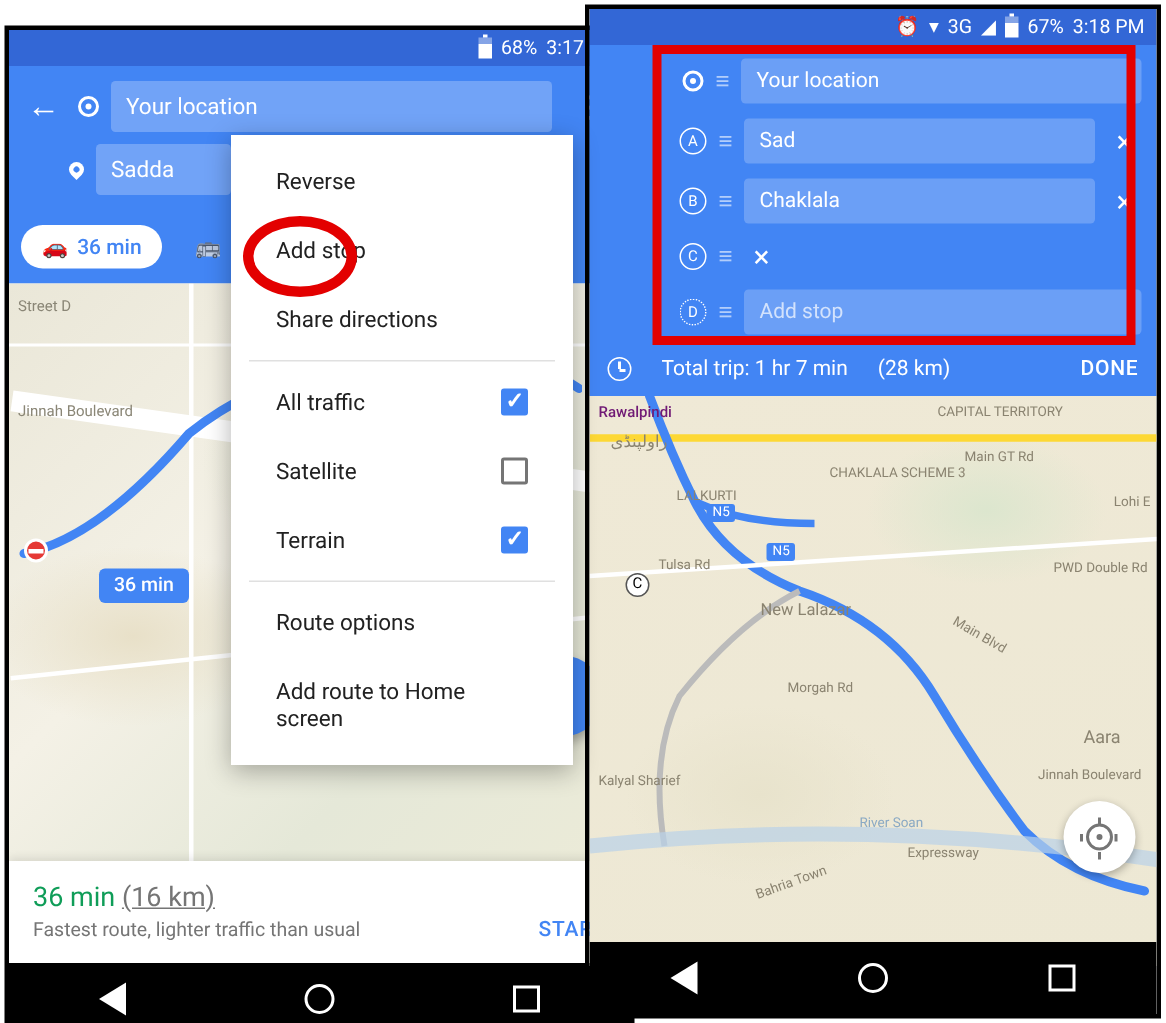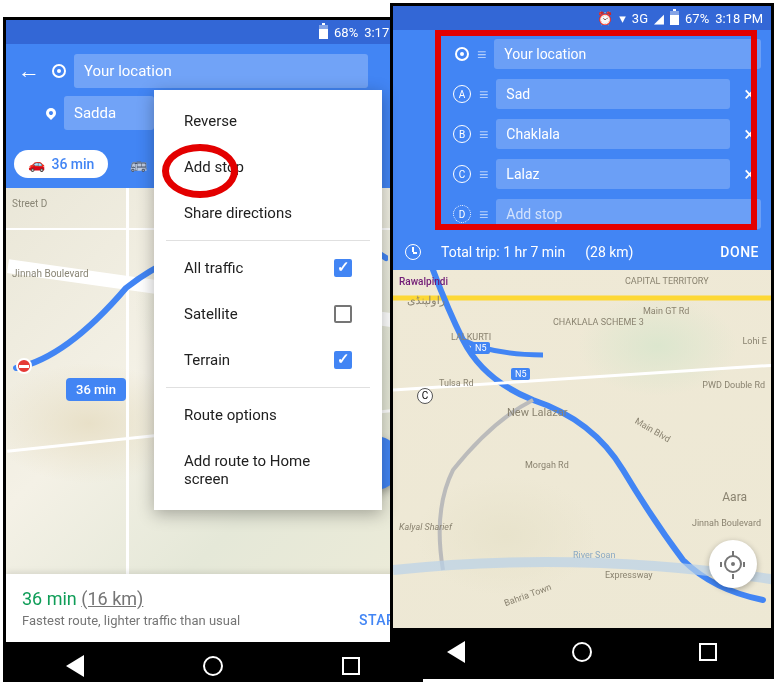--- a/index.html
+++ b/index.html
@@ -208,21 +208,20 @@
     </div>
     <div class="stop-row" style="padding-left:60px;">
       <span class="stop-letter">B</span>
       <span class="drag-handle">≡</span>
       <div class="stop-input">Chaklala</div>
       <span class="remove-x">×</span>
     </div>
     <div class="stop-row" style="padding-left:60px;">
       <span class="stop-letter">C</span>
       <span class="drag-handle">≡</span>
-      <div class="stop-input">Lalaz</div>
       <span class="remove-x">×</span>
     </div>
     <div class="stop-row" style="padding-left:60px;">
       <span class="stop-letter" style="border-style:dotted;">D</span>
       <span class="drag-handle">≡</span>
       <div class="stop-input placeholder">Add stop</div>
     </div>
   </div>
   <div class="red-box"></div>
 
@@ -247,21 +246,21 @@
     <div class="mr-label" style="left:14px;top:24px;font-size:11px;">راولپنڈی</div>
     <div class="mr-label" style="left:58px;top:62px;">LALKURTI</div>
     <div class="mr-label" style="left:160px;top:48px;line-height:1;">CHAKLALA SCHEME 3</div>
     <div class="mr-label" style="left:232px;top:6px;">CAPITAL TERRITORY</div>
     <div class="mr-label" style="right:4px;top:66px;">Lohi E</div>
     <div class="mr-label" style="left:46px;top:108px;">Tulsa Rd</div>
     <div class="mr-label" style="left:114px;top:136px;font-size:11px;">New Lalazar</div>
     <div class="mr-label" style="left:132px;top:190px;">Morgah Rd</div>
     <div class="mr-label" style="left:240px;top:155px;transform:rotate(30deg);">Main Blvd</div>
     <div class="mr-label" style="right:24px;top:220px;font-size:12px;">Aara</div>
-    <div class="mr-label" style="left:6px;top:252px;font-style:italic;">Kalyal Sharief</div>
+    <div class="mr-label" style="left:6px;top:252px;">Kalyal Sharief</div>
     <div class="mr-label" style="right:10px;top:248px;">Jinnah Boulevard</div>
     <div class="mr-label" style="left:110px;top:320px;transform:rotate(-20deg);">Bahria Town</div>
     <div class="mr-label" style="left:212px;top:300px;">Expressway</div>
     <div class="mr-label" style="right:6px;top:110px;">PWD Double Rd</div>
     <div class="mr-label" style="left:250px;top:36px;">Main GT Rd</div>
     <div class="mr-label" style="left:180px;top:280px;color:#8aa9c4;text-align:right;">River Soan</div>
     <div class="hwy-badge" style="left:78px;top:72px;">N5</div>
     <div class="hwy-badge" style="left:118px;top:98px;">N5</div>
     <div style="position:absolute;left:24px;top:118px;width:16px;height:16px;border:1.5px solid #555;border-radius:50%;font-size:10px;text-align:center;line-height:14px;background:#fff;">C</div>
     <div class="fab-locate">

